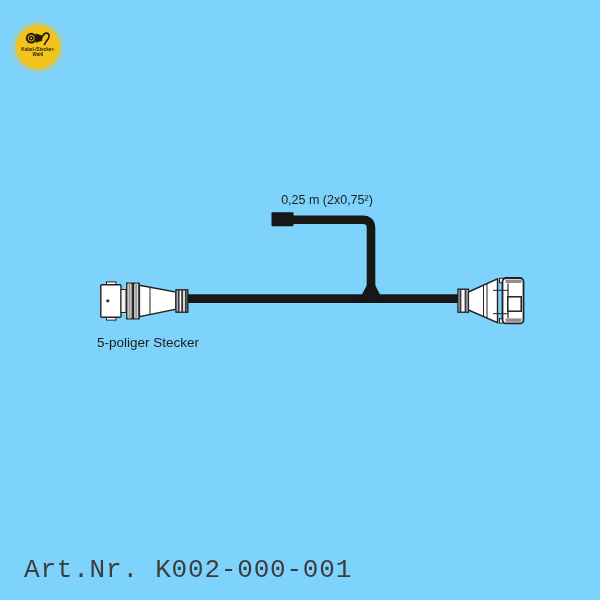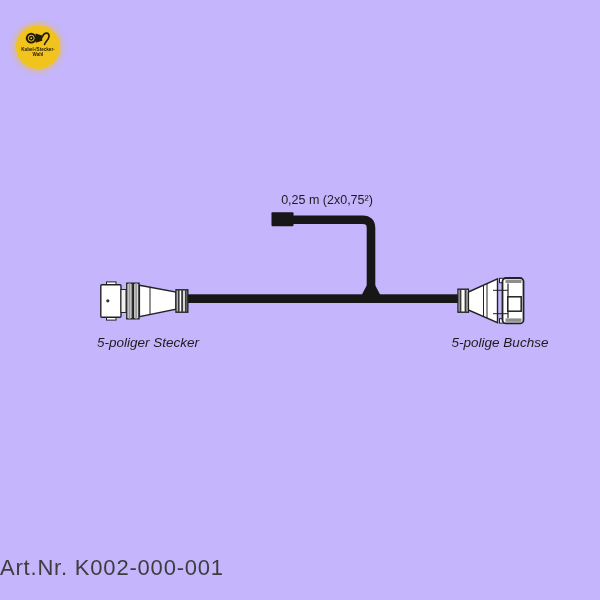--- a/index.html
+++ b/index.html
@@ -1,20 +1,20 @@
 <!DOCTYPE html>
 <html><head>
 <meta charset="utf-8">
 <style>
   html, body { margin: 0; padding: 0; background: #ffffff; }
   .stage {
     position: relative;
     width: 600px;
     height: 600px;
-    background: #c4b5fd;
+    background: #7dd3fc;
     overflow: hidden;
     font-family: "Liberation Sans", sans-serif;
   }
   
   .logo {
     position: absolute;
     left: 16px; top: 25px;
     width: 44px; height: 44px;
     border-radius: 50%;
     background: #F2C31D;
@@ -44,28 +44,28 @@
   
   .lbl {
     position: absolute;
     color: #1c1c1c;
     text-align: center;
     white-space: nowrap;
   }
   .lbl-cable { font-size: 12.5px; width: 170px; }
   .lbl-branch { left: 242px; top: 193px; }
   .lbl-main   { left: 228px; top: 307px; }
-  .lbl-conn { font-size: 13.5px; width: 180px; font-style: italic; }
+  .lbl-conn { font-size: 13.5px; width: 180px; }
   .lbl-stecker { left: 58px;  top: 335px; }
   .lbl-buchse  { left: 410px; top: 335px; }
   .artnr {
     position: absolute;
-    left: 0; top: 555px;
-    font-family: Liberation Sans, sans-serif;
-    font-size: 22px;
+    left: 24px; top: 555px;
+    font-family: Liberation Mono, monospace;
+    font-size: 26px;
     letter-spacing: 0.8px;
     color: #3d3d3d;
   }
 </style>
 </head>
 <body>
 
 <div class="stage">
 
   <div class="logo">
@@ -126,16 +126,15 @@
       <rect x="505.5" y="318.4" width="16" height="3.4" fill="#8e8e8e" stroke="none"></rect>
       <line x1="508" y1="283.5" x2="508" y2="318" stroke-width="1.2"></line>
       <line x1="493" y1="290.3" x2="508" y2="290.3" stroke-width="1"></line>
       <line x1="493" y1="313.7" x2="508" y2="313.7" stroke-width="1"></line>
       <rect x="507.8" y="296.8" width="13.4" height="14.4" stroke-width="1.5"></rect>
     </g>
   </svg>
 
   <div class="lbl lbl-cable lbl-branch">0,25 m (2x0,75²)</div>
   <div class="lbl lbl-conn lbl-stecker">5-poliger Stecker</div>
-  <div class="lbl lbl-conn lbl-buchse">5-polige Buchse</div>
 
   <div class="artnr">Art.Nr. K002-000-001</div>
 </div>
 
 </body></html>

